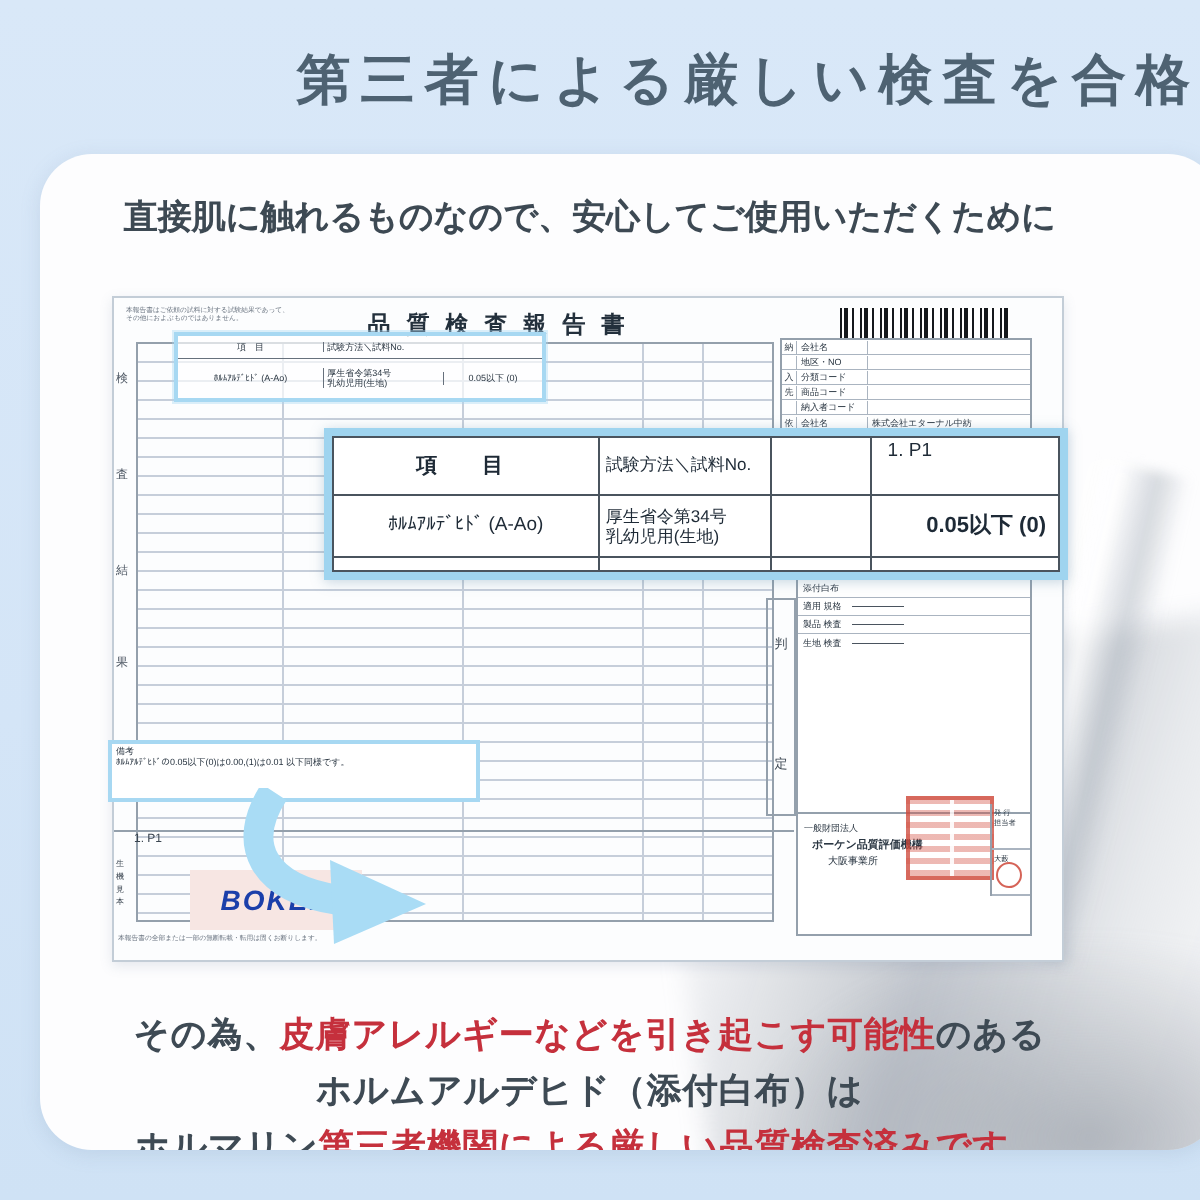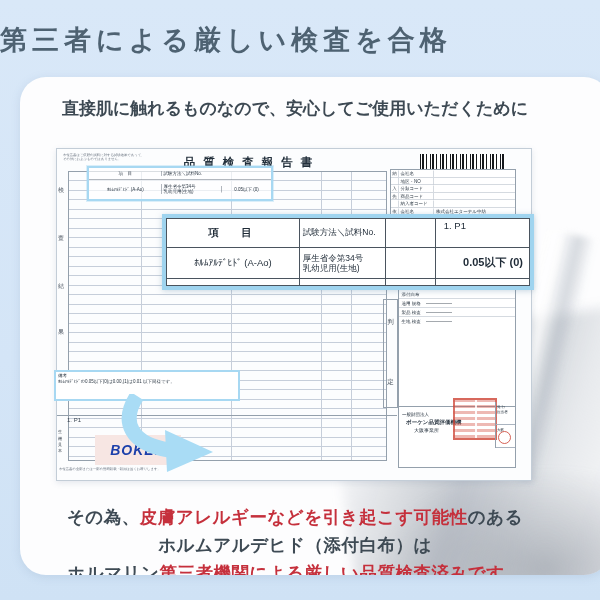--- a/index.html
+++ b/index.html
@@ -1,20 +1,20 @@
 <!DOCTYPE html>
 <html><head>
 <meta charset="utf-8">
 <style>
   html,body{margin:0;padding:0;}
   body{width:600px;height:600px;font-family:"Liberation Sans",sans-serif;-webkit-font-smoothing:antialiased;}
   #stage{position:relative;width:600px;height:600px;overflow:hidden;
          background:linear-gradient(to bottom,#d9e8f8 0%,#d4e5f7 60%,#cfe2f5 100%);}
   
-  .banner-title{position:absolute;top:22px;left:0;width:600px;text-align:left;
+  .banner-title{position:absolute;top:22px;left:0;width:600px;text-align:right;
     font-size:27px;font-weight:bold;letter-spacing:5px;color:#4e6272;}
   
   .card{position:absolute;left:20px;top:77px;width:550px;height:498px;background:#fdfdfe;
     border-radius:26px;overflow:hidden;z-index:1;box-shadow:0 2px 10px rgba(110,140,170,.18);padding-left:40px;}
   .intro{position:absolute;top:17px;left:0;width:550px;text-align:center;
     font-size:17px;font-weight:bold;color:#3d4953;line-height:29px;z-index:3;}
   
   .photo1{position:absolute;right:-30px;bottom:-20px;width:300px;height:270px;z-index:1;
     background:linear-gradient(115deg,rgba(150,158,168,0) 8%,rgba(148,156,168,.55) 45%,rgba(196,202,210,.38) 68%,rgba(150,158,168,0) 95%);
     filter:blur(6px);transform:rotate(-8deg);}

